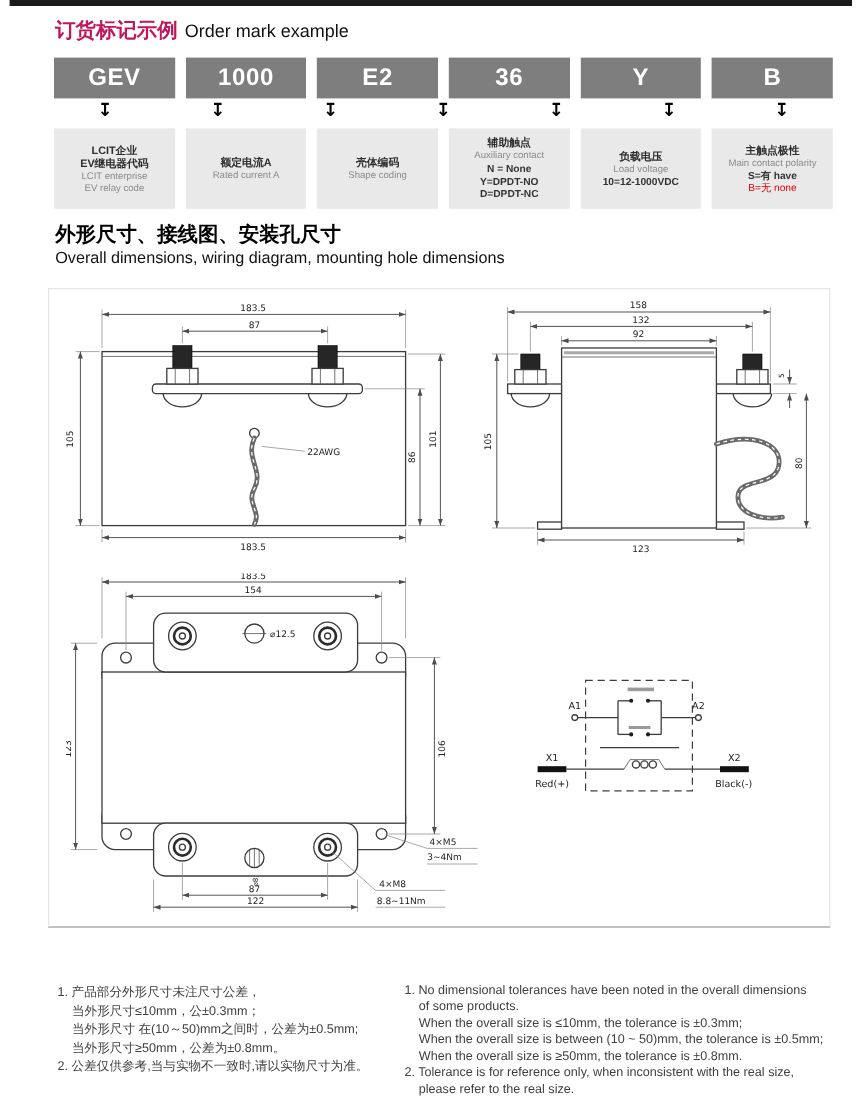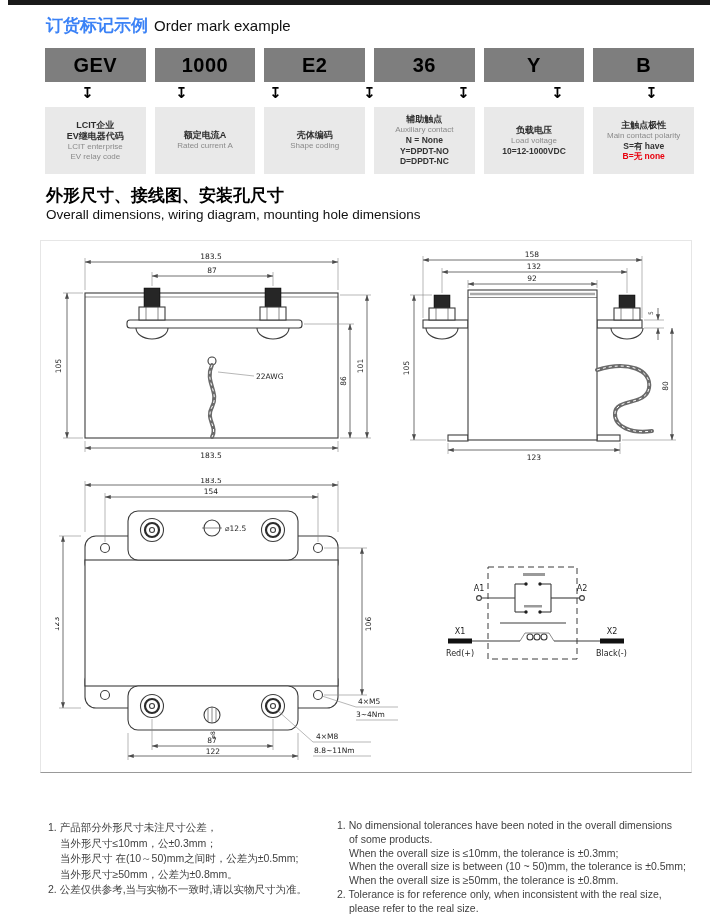--- a/index.html
+++ b/index.html
@@ -1,34 +1,34 @@
 <!DOCTYPE html>
 <html><head>
 <meta charset="utf-8">
 <style>
   html,body{margin:0;padding:0;background:#fff;}
   .page{position:relative;width:717px;height:914px;background:#fff;overflow:hidden;
         font-family:"Liberation Sans","DejaVu Sans",sans-serif;color:#222;}
   .topbar{position:absolute;left:8px;top:0;width:702px;height:5px;background:#1a1a1a;}
   .h1{position:absolute;left:46px;top:14px;white-space:nowrap;}
-  .h1 .zh{font-size:17px;font-weight:bold;color:#3b82f6;}
+  .h1 .zh{font-size:17px;font-weight:bold;color:#be185d;}
   .h1 .en{font-size:15px;color:#111;margin-left:6px;}
   .codes,.arrows,.descs{position:absolute;left:45px;width:649px;display:flex;gap:9px;}
   .codes{top:48px;}
-  .code{flex:1;height:34px;background:#7e7e7e;color:#000000;font-size:20px;font-weight:bold;
+  .code{flex:1;height:34px;background:#7e7e7e;color:#ffffff;font-size:20px;font-weight:bold;
         display:flex;align-items:center;justify-content:center;letter-spacing:.5px;}
   .arrows{top:83px;}
   .arrcell{flex:1;text-align:center;font-size:15px;font-weight:bold;color:#000;line-height:20px;}
   .descs{top:107px;}
   .desc{flex:1;min-height:67px;background:#e9e9e9;display:flex;flex-direction:column;
         justify-content:center;align-items:center;text-align:center;padding:3px 1px;box-sizing:border-box;}
   .bz{font-size:9px;font-weight:bold;color:#2e2e2e;line-height:11px;}
   .ge{font-size:8px;color:#8a8a8a;line-height:10px;}
   .vv{font-size:8.5px;font-weight:bold;color:#333;line-height:10.5px;}
-  .rr{font-size:8.5px;font-weight:bold;color:#e8000d;line-height:10.5px;}
+  .rr{font-size:8.5px;font-weight:normal;color:#e8000d;line-height:10.5px;}
   .h2zh{position:absolute;left:46px;top:184px;font-size:17px;font-weight:bold;color:#000;text-align:center;}
   .h2en{position:absolute;left:46px;top:207px;font-size:13.5px;color:#111;}
   .panel{position:absolute;left:40px;top:240px;width:652px;height:533px;box-sizing:border-box;
          border:1px solid #e6e6e6;border-bottom:1px solid #999;}
   .dwg{position:absolute;}
   
   .e{stroke:#878787;stroke-width:.6;fill:none;}
   .d{stroke:#4c4c4c;stroke-width:.8;fill:none;}
   .p{stroke:#3d3d3d;stroke-width:1.1;fill:#fff;}
   .pn{stroke:#3d3d3d;stroke-width:1.1;fill:none;}

